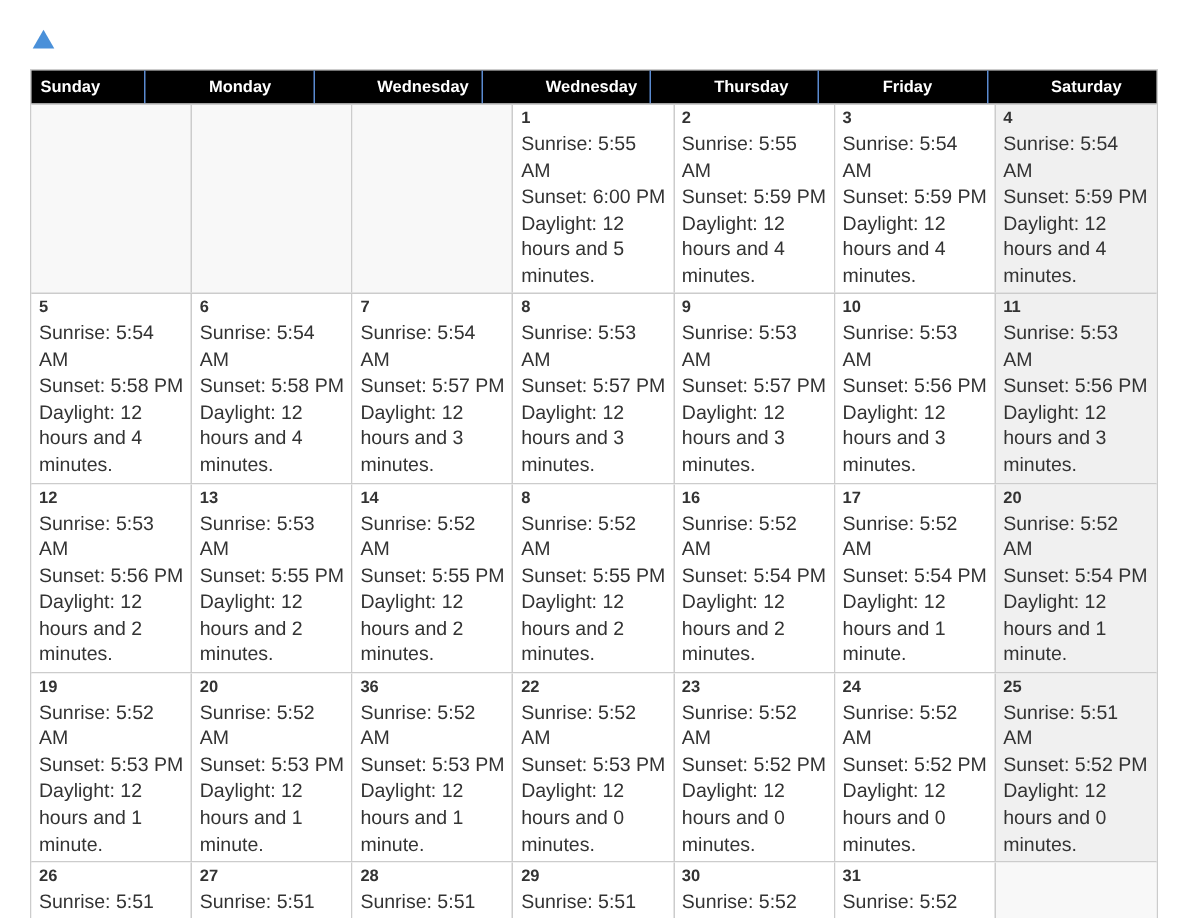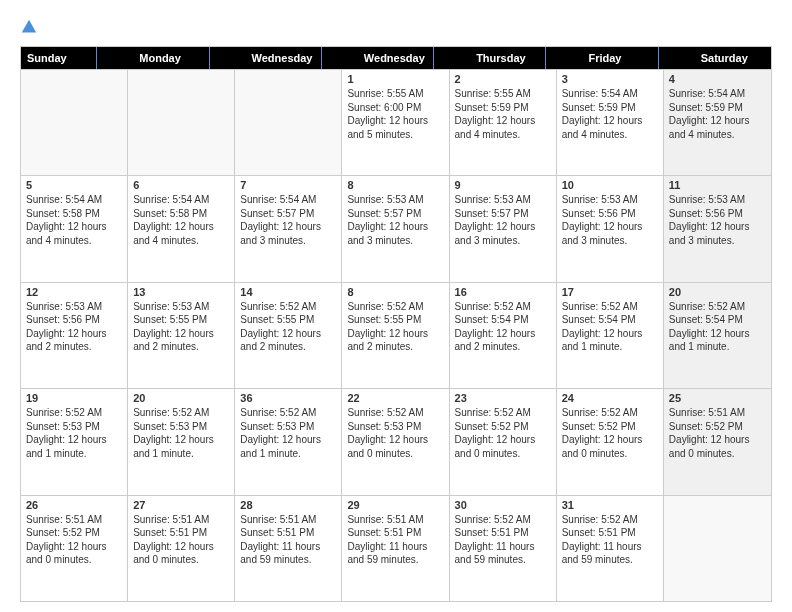--- a/index.html
+++ b/index.html
@@ -107,21 +107,21 @@
     .cal-cell:last-child { border-right: none; }
     .cal-cell.empty { background: #f8f8f8; }
     .cal-cell.shaded { background: #f0f0f0; }
     .day-num {
       font-size: 11px;
       font-weight: bold;
       color: #333;
       margin-bottom: 2px;
     }
     .cell-info {
-      font-size: 10px;
+      font-size: 13px;
       line-height: 1.35;
       color: #333;
     }
   </style>
 </head>
 <body>
 
 <div class="page">
   <div class="header">
     <div class="logo">

